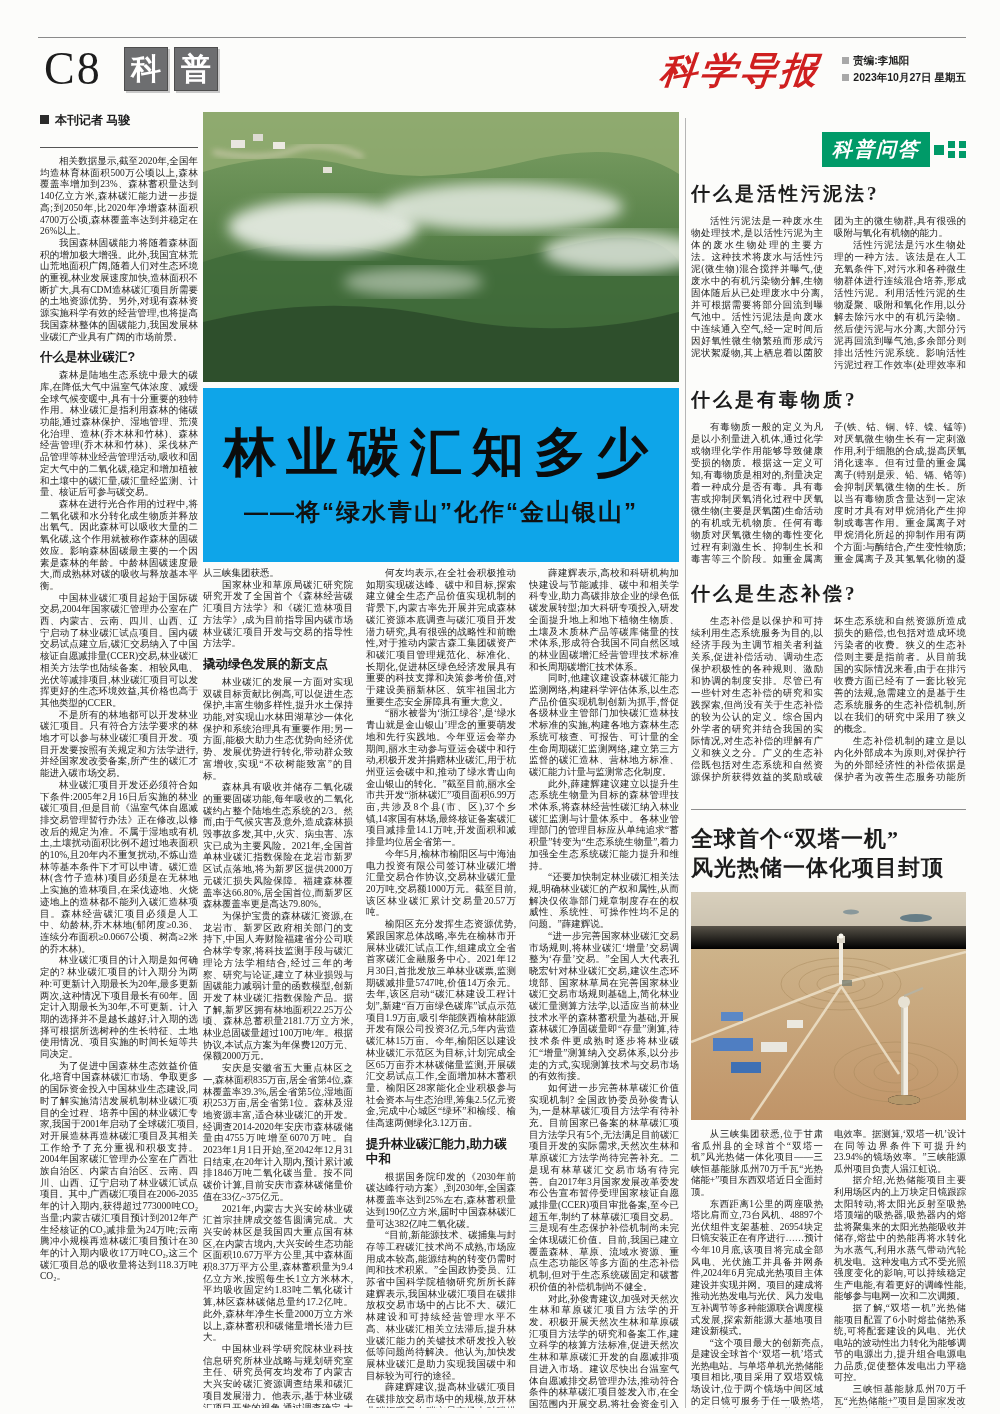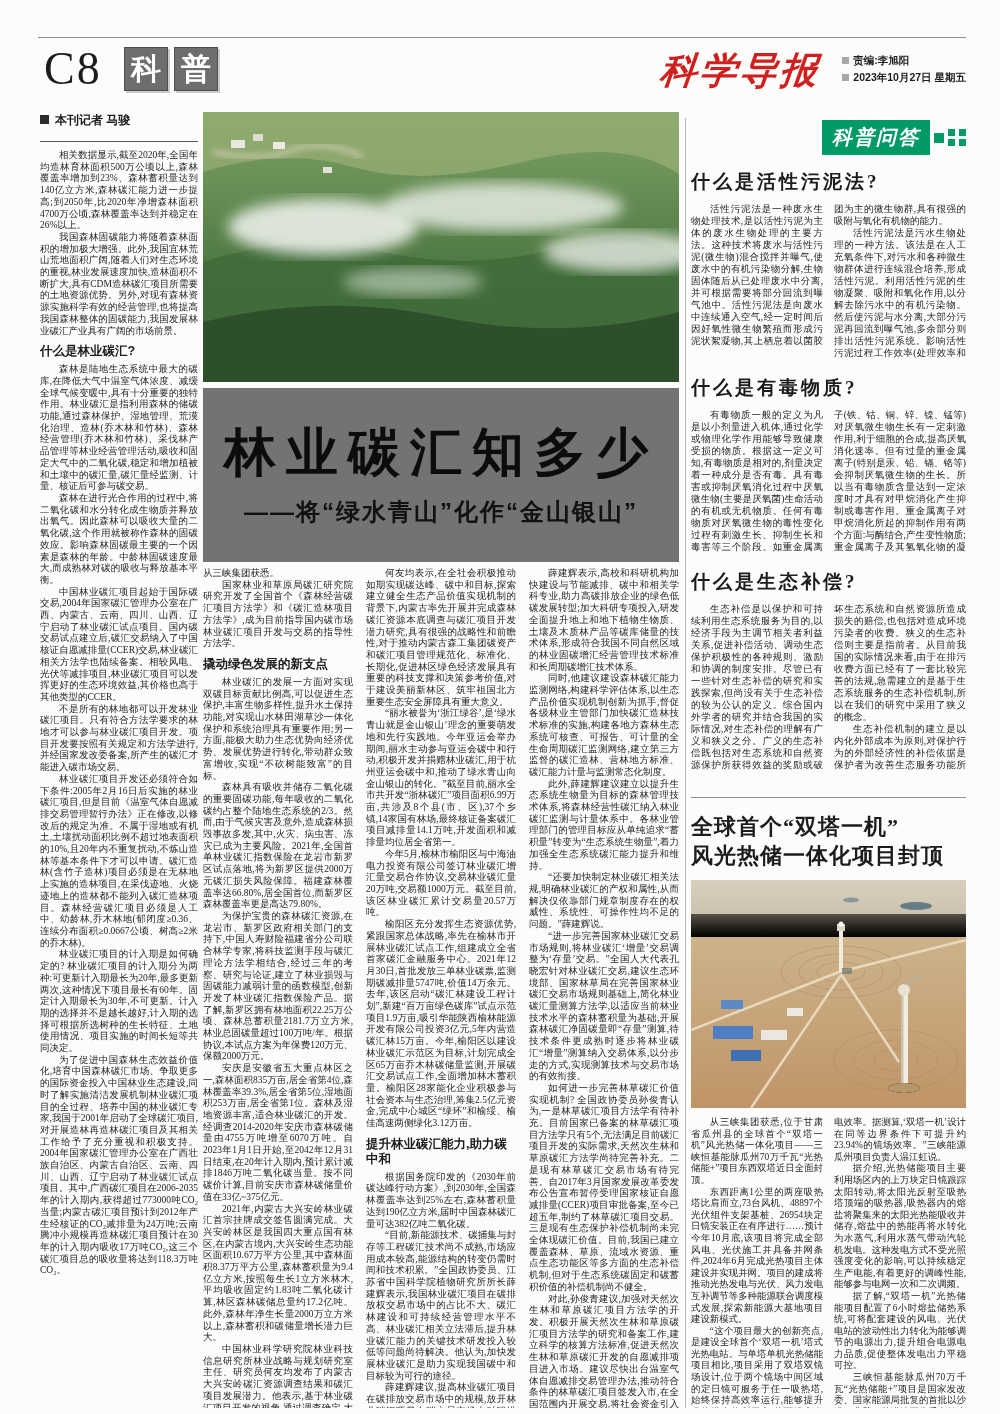--- a/index.html
+++ b/index.html
@@ -13,41 +13,41 @@
        font-family:"Liberation Sans","DejaVu Sans",sans-serif;font-size:30px;font-weight:bold;
        display:flex;align-items:center;justify-content:center;box-shadow:2px 2px 0 #c9c9c9;}
   .masthead{position:absolute;right:180px;top:46px;color:#cf1f1f;font-size:37px;font-weight:bold;
        font-style:italic;letter-spacing:3px;transform:skewX(-6deg);}
   .issue-info{position:absolute;right:34px;top:52px;font-size:10.5px;font-weight:bold;line-height:17px;
        font-family:"Liberation Sans","DejaVu Sans",sans-serif;}
   .issue-info .sq{display:inline-block;width:7px;height:7px;background:#a8a8a8;margin-right:4px;}
   
   .col1{position:absolute;left:40px;top:112px;width:158px;height:1296px;overflow:hidden;}
   .byline{font-family:"Liberation Sans","DejaVu Sans",sans-serif;font-size:12px;font-weight:bold;
-       padding-bottom:12px;border-bottom:1px solid #555;margin-bottom:8px;}
+       padding-bottom:18px;border-bottom:1px solid #555;margin-bottom:8px;}
   .byline .sq{display:inline-block;width:9px;height:9px;background:#2b2b2b;margin-right:6px;}
   .coltext p{margin:0;text-indent:2em;font-size:9.5px;line-height:11.7px;text-align:justify;}
   .coltext p.ni{text-indent:0;}
   .coltext h3{margin:7px 0 5px;font-size:12.5px;line-height:15px;
        font-family:"Liberation Sans","DejaVu Sans",sans-serif;font-weight:bold;}
   
   .main-right{position:absolute;left:203px;top:112px;width:476px;height:1296px;}
   .main-photo{width:476px;height:270px;overflow:hidden;background:#57804a;}
-  .title-box{margin-top:6px;width:476px;height:174px;background:#737373;display:flex;
+  .title-box{margin-top:6px;width:476px;height:174px;background:#0ea5e9;display:flex;
        flex-direction:column;align-items:center;justify-content:center;}
   .title-box .t{font-family:"Liberation Sans","DejaVu Sans",sans-serif;font-weight:900;
        font-size:52px;letter-spacing:10px;color:#0c0c0c;line-height:60px;}
   .title-box .s{font-family:"Liberation Sans","DejaVu Sans",sans-serif;font-weight:700;
        font-size:24px;letter-spacing:2px;margin-top:14px;color:#111;}
   .three-cols{margin-top:6px;display:flex;gap:13px;height:840px;}
   .three-cols .col{width:150px;height:840px;overflow:hidden;}
   
   .v-rule{position:absolute;left:685px;top:118px;width:1px;height:1290px;background:#b5b5b5;}
   .sidebar{position:absolute;left:691px;top:112px;width:275px;height:1296px;overflow:hidden;}
-  .qa-badge-row{display:flex;justify-content:flex-end;align-items:center;gap:4px;margin:8px 0 14px;}
+  .qa-badge-row{display:flex;justify-content:flex-end;align-items:center;gap:4px;margin:20px 0 14px;}
   .qa-badge{background:#009a68;color:#fff;padding:4px 10px;font-size:20px;font-weight:bold;
        letter-spacing:2px;font-style:italic;}
   .qa-sq{width:10px;height:10px;background:#009a68;}
   .qa-sq.small{width:7px;height:7px;}
   .qa-deco{display:flex;flex-direction:column;gap:3px;}
   .qa-title{font-size:19px;font-weight:bold;letter-spacing:3px;margin:10px 0 8px;}
   .qa-body{column-count:2;column-gap:11px;column-fill:auto;overflow:hidden;}
   .qa-body p{margin:0;text-indent:2em;font-size:9.5px;line-height:12px;text-align:justify;}
   .sb-divider{height:1px;background:#8d8d8d;margin:16px 0 14px;}
   .bottom-title{font-size:22px;font-weight:bold;line-height:29px;letter-spacing:1px;margin-bottom:10px;}

